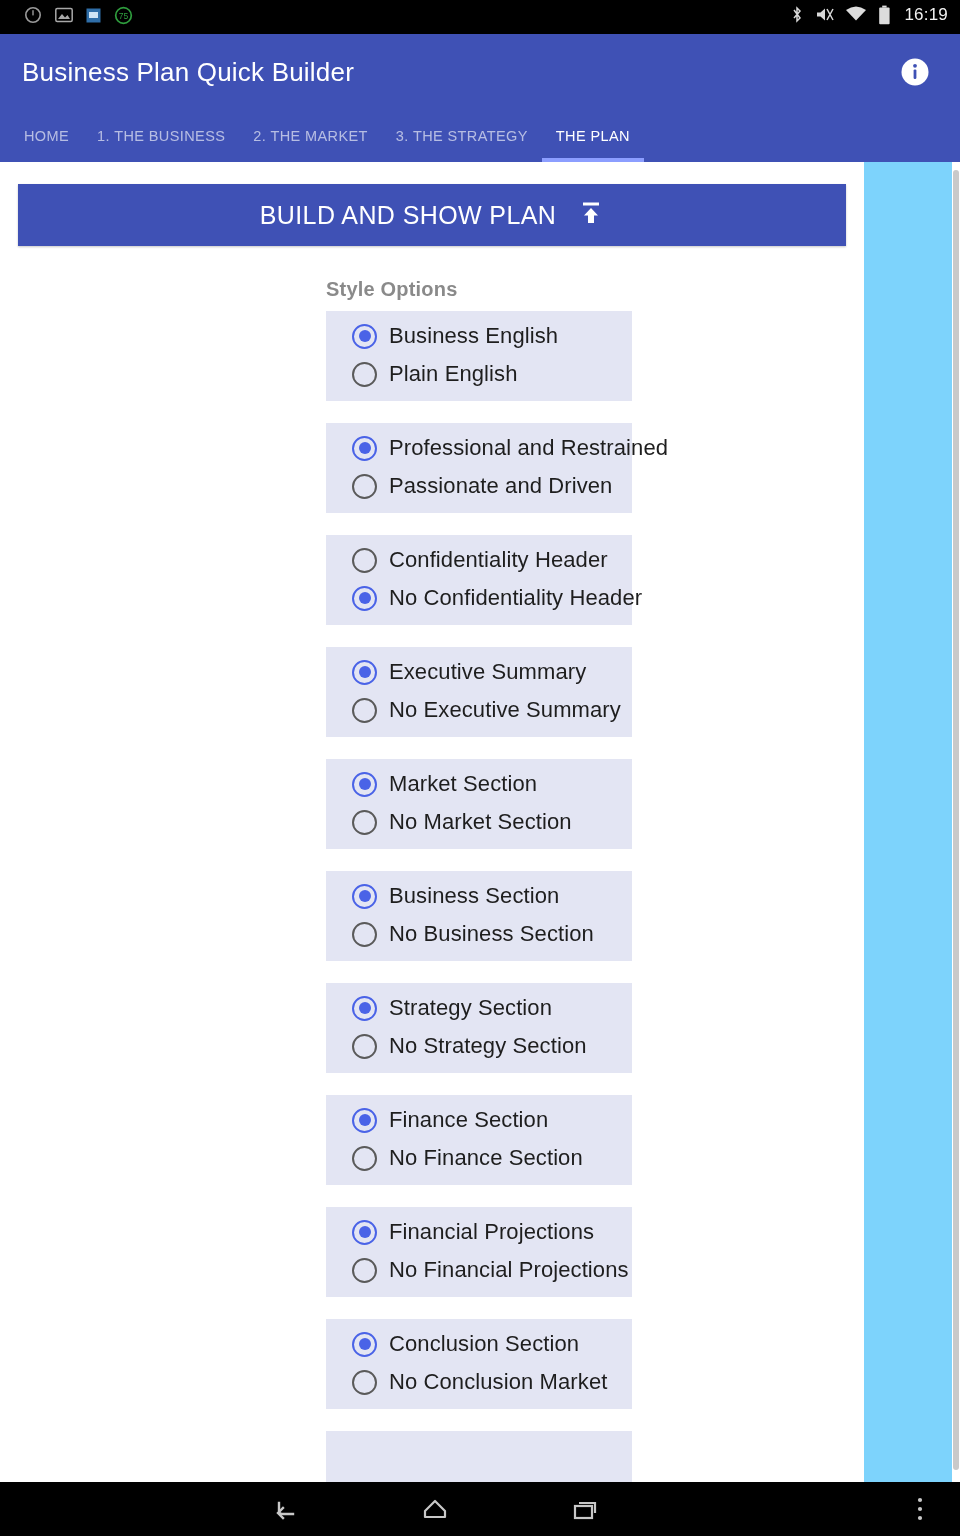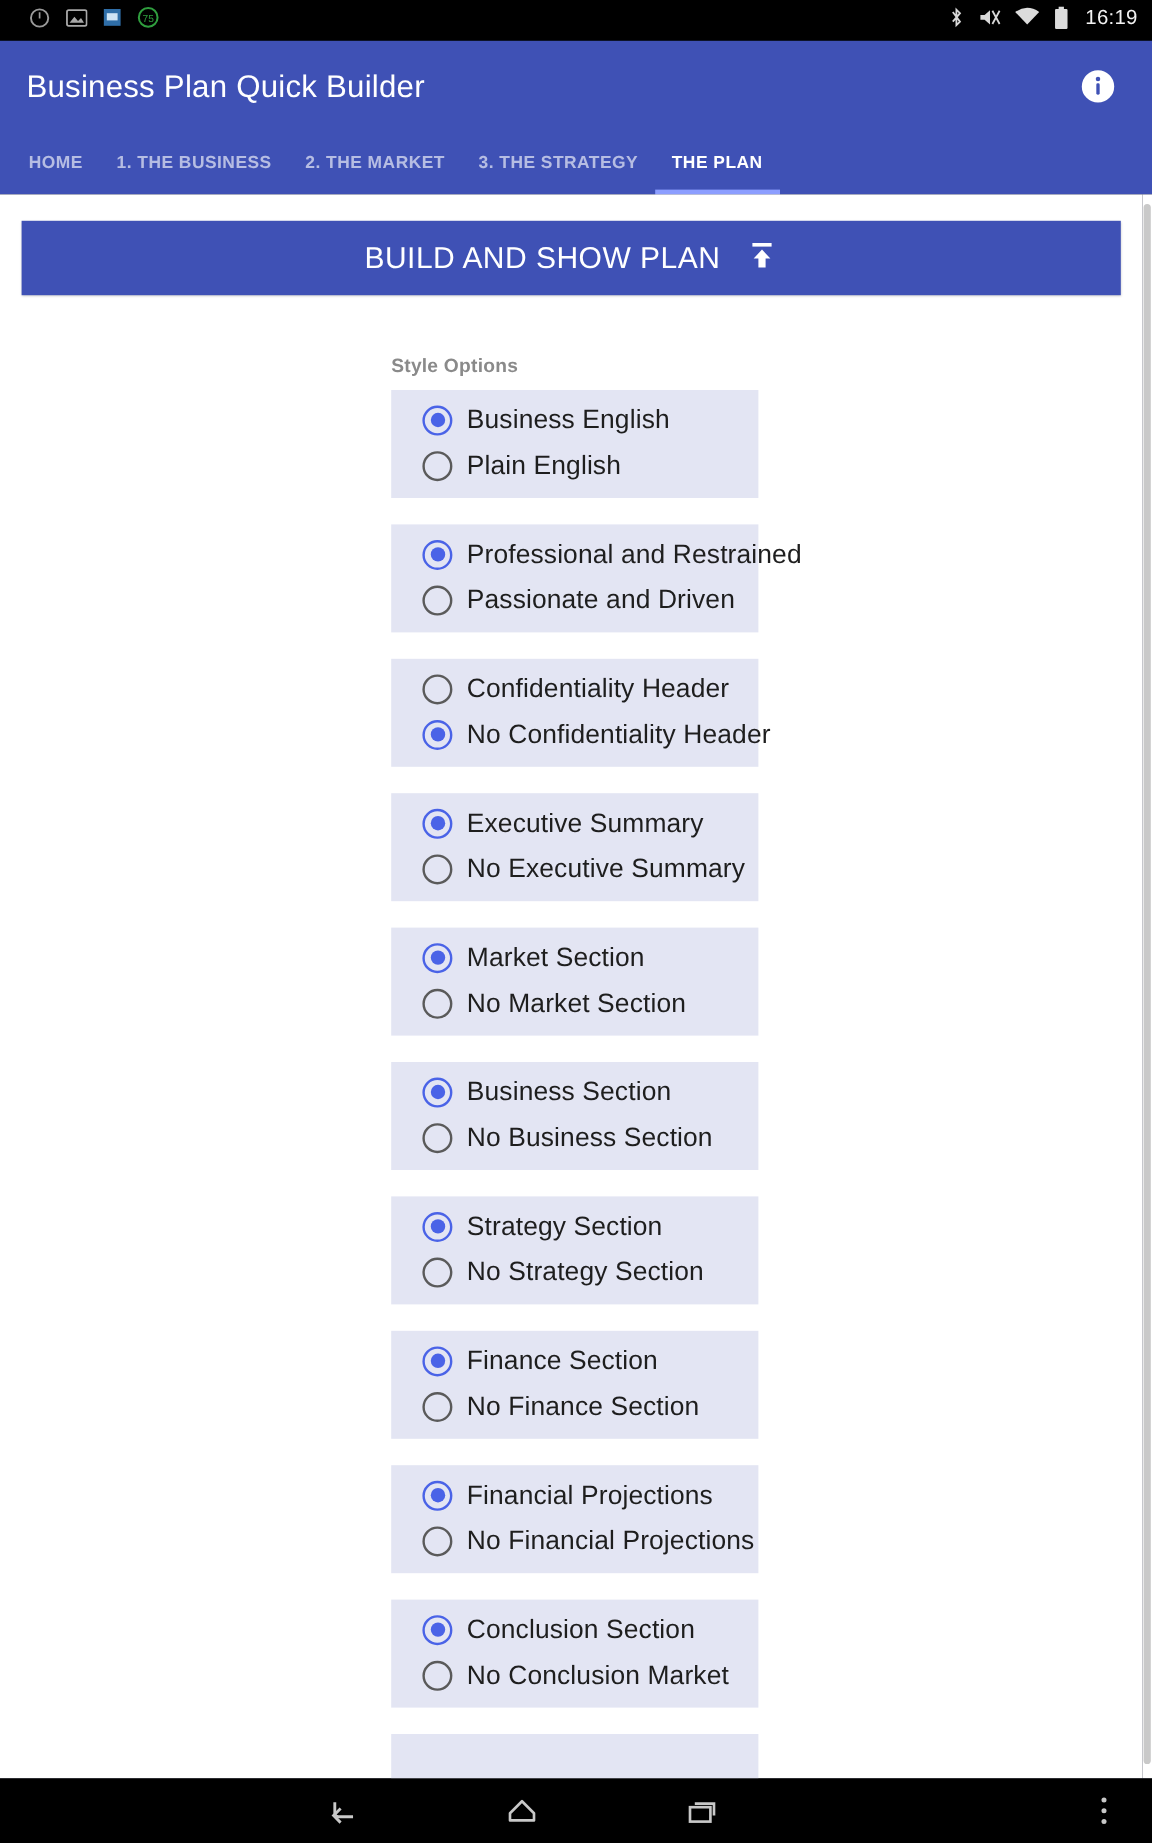--- a/index.html
+++ b/index.html
@@ -9,21 +9,21 @@
     height: 1536px;
     background: #ffffff;
     font-family: "Liberation Sans", sans-serif;
     overflow: hidden;
   }
 
   #app {
     position: relative;
     width: 960px;
     height: 1536px;
-    background: #0f172a;
+    background: #7dd3fc;
   }
 
   
   .status-bar {
     position: absolute;
     top: 0; left: 0;
     width: 960px;
     height: 34px;
     background: #000000;
     display: flex;
@@ -86,39 +86,39 @@
     padding-left: 10px;
   }
   .tab {
     position: relative;
     height: 52px;
     display: flex;
     align-items: center;
     padding: 0 14px;
     color: rgba(255,255,255,.62);
     font-size: 14.5px;
-    font-weight: bold;
+    font-weight: normal;
     letter-spacing: .4px;
     white-space: nowrap;
     cursor: pointer;
   }
   .tab.active { color: #ffffff; }
   .tab.active::after {
     content: "";
     position: absolute;
     left: 0; right: 0; bottom: 0;
     height: 4px;
     background: #8c9eff;
   }
 
   
   .content {
     position: absolute;
     top: 162px; left: 0;
-    width: 952px;
+    width: 864px;
     height: 1320px;
     background: #ffffff;
     overflow: hidden;
   }
 
   .build-btn {
     margin: 22px 18px 0 18px;
     height: 62px;
     background: #3f51b5;
     color: #ffffff;
@@ -129,24 +129,24 @@
     cursor: pointer;
     box-shadow: 0 1px 2px rgba(0,0,0,.22);
   }
   .build-btn-label {
     font-size: 25px;
     letter-spacing: .4px;
   }
 
   .section-title {
     color: #8a8a8a;
-    font-size: 16px;
+    font-size: 20px;
     font-weight: bold;
     letter-spacing: .2px;
-    margin: 51px 0 10px 326px;
+    margin: 32px 0 10px 326px;
   }
   .section-title.content-opts { margin-top: 30px; }
 
   .radio-group {
     width: 306px;
     margin-left: 326px;
     background: #e3e5f3;
     padding: 6px 0 8px 16px;
     margin-bottom: 22px;
   }

